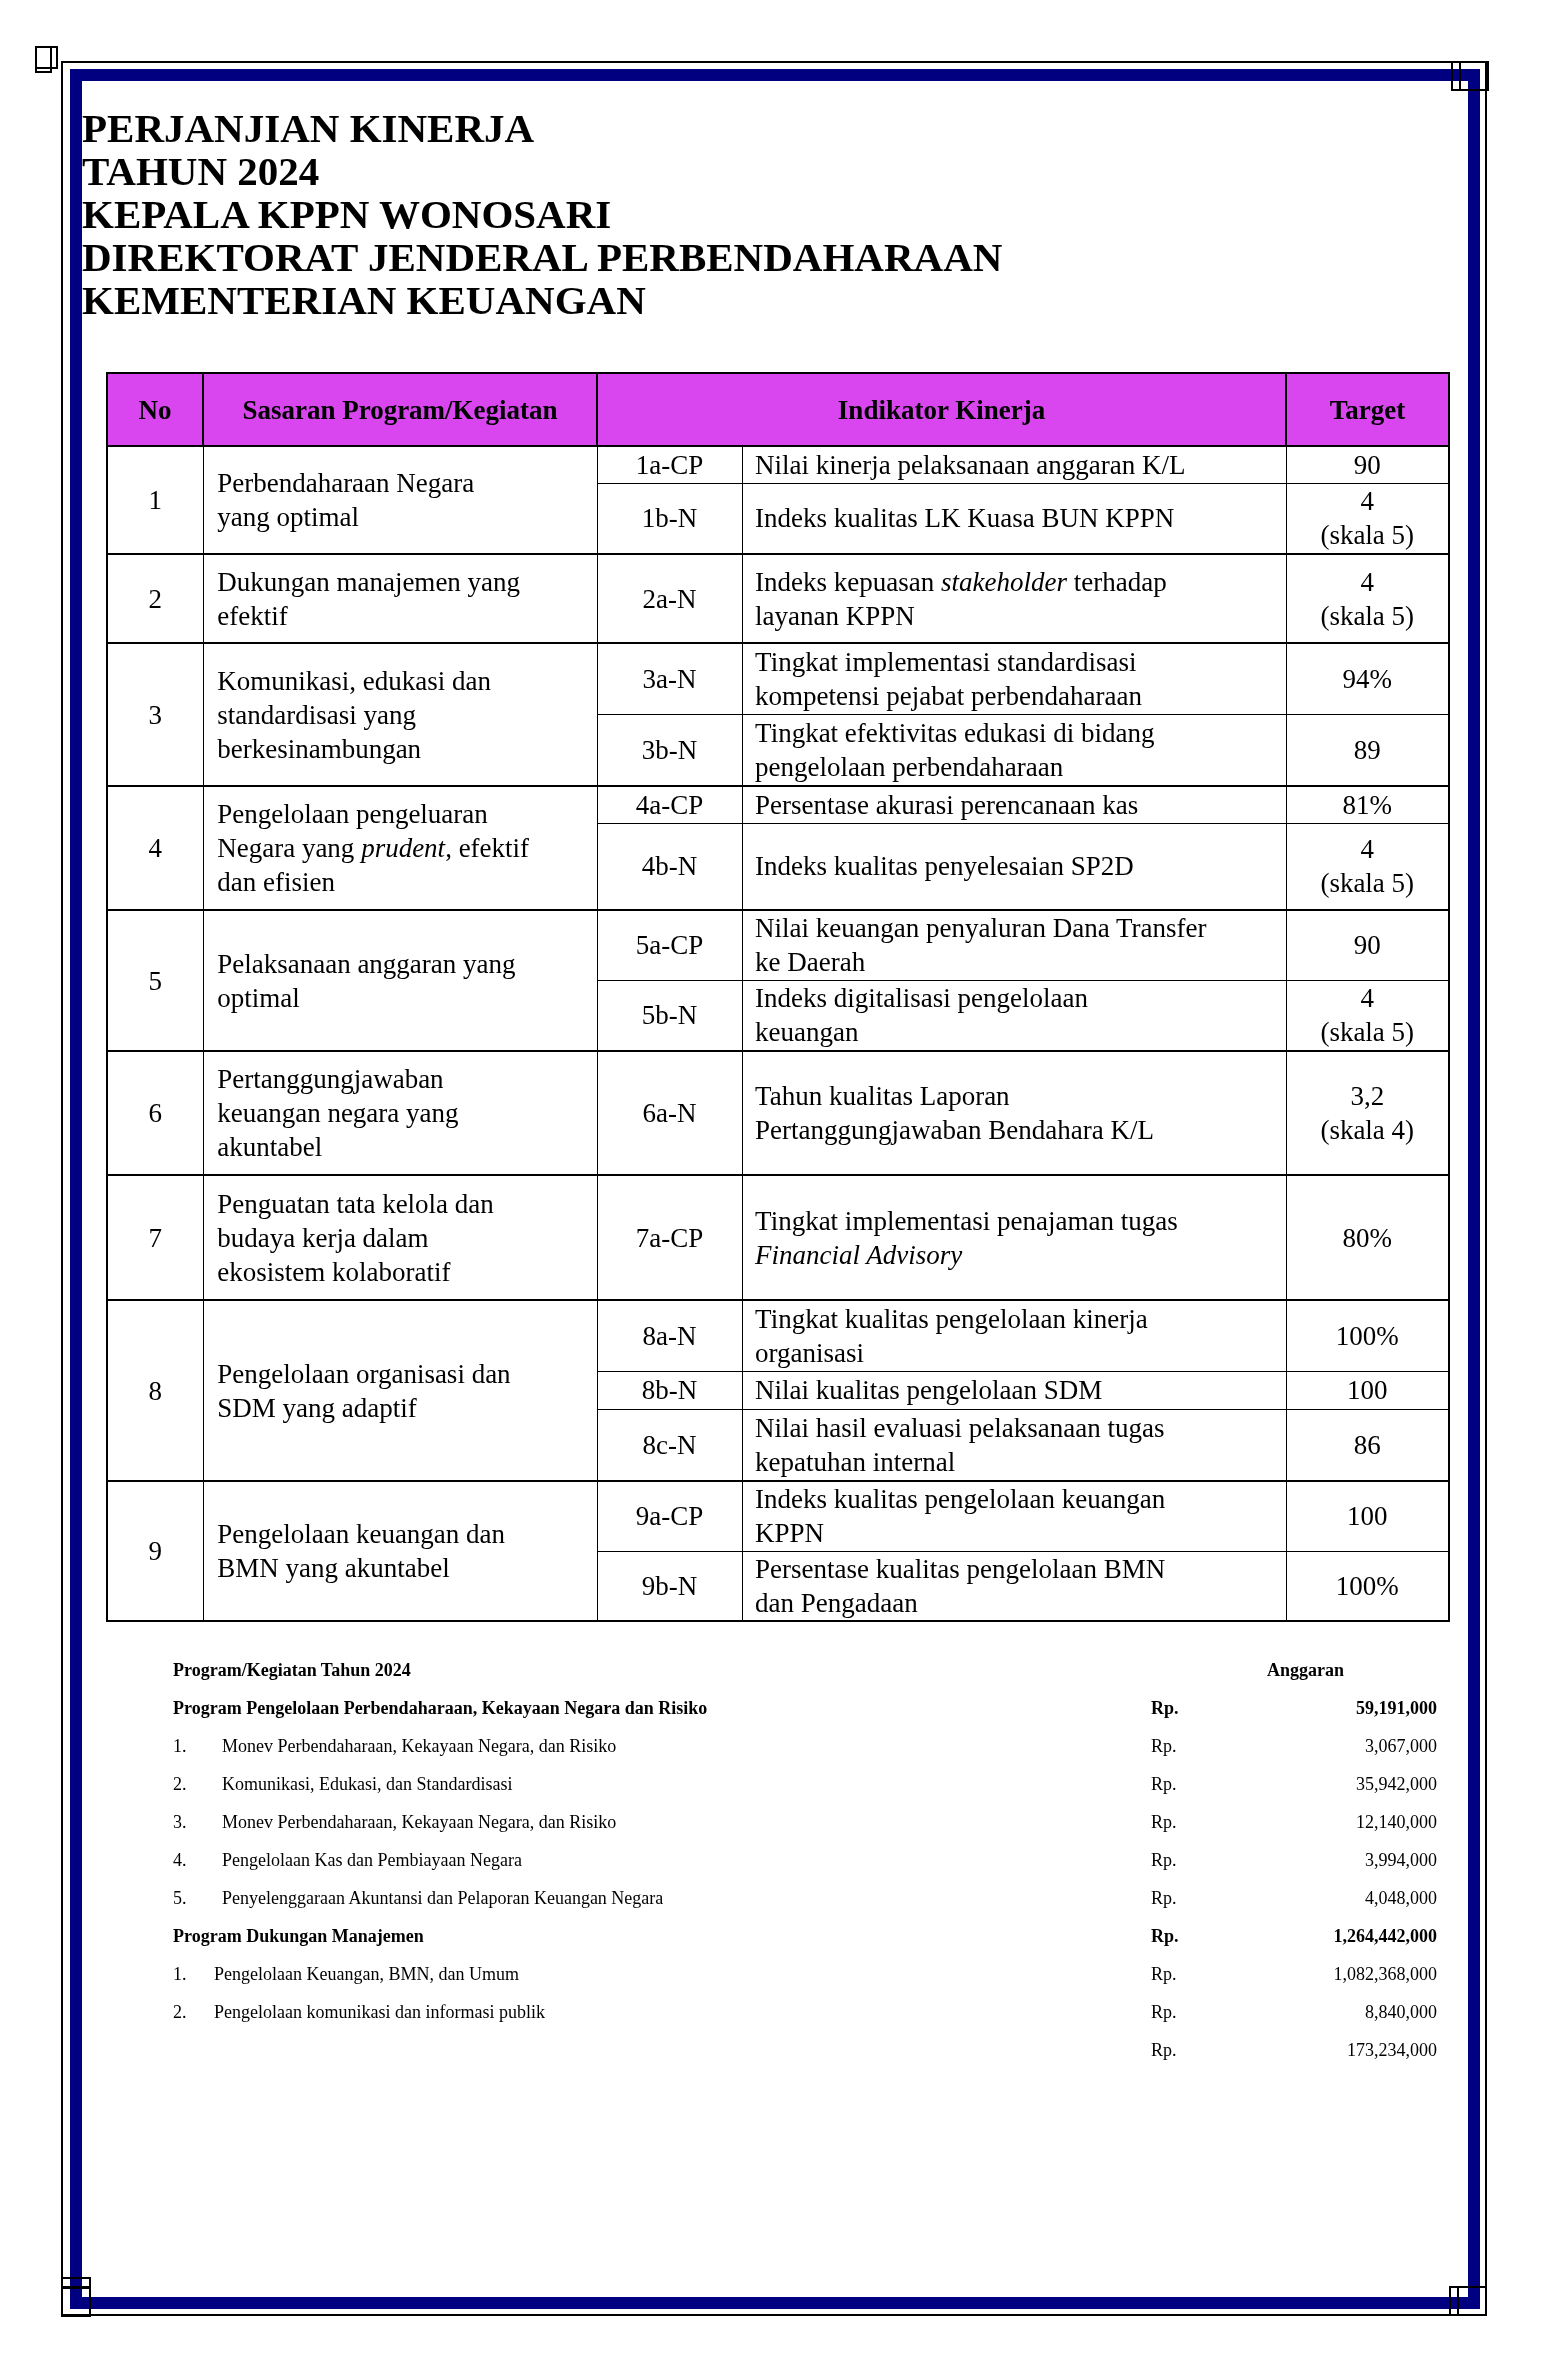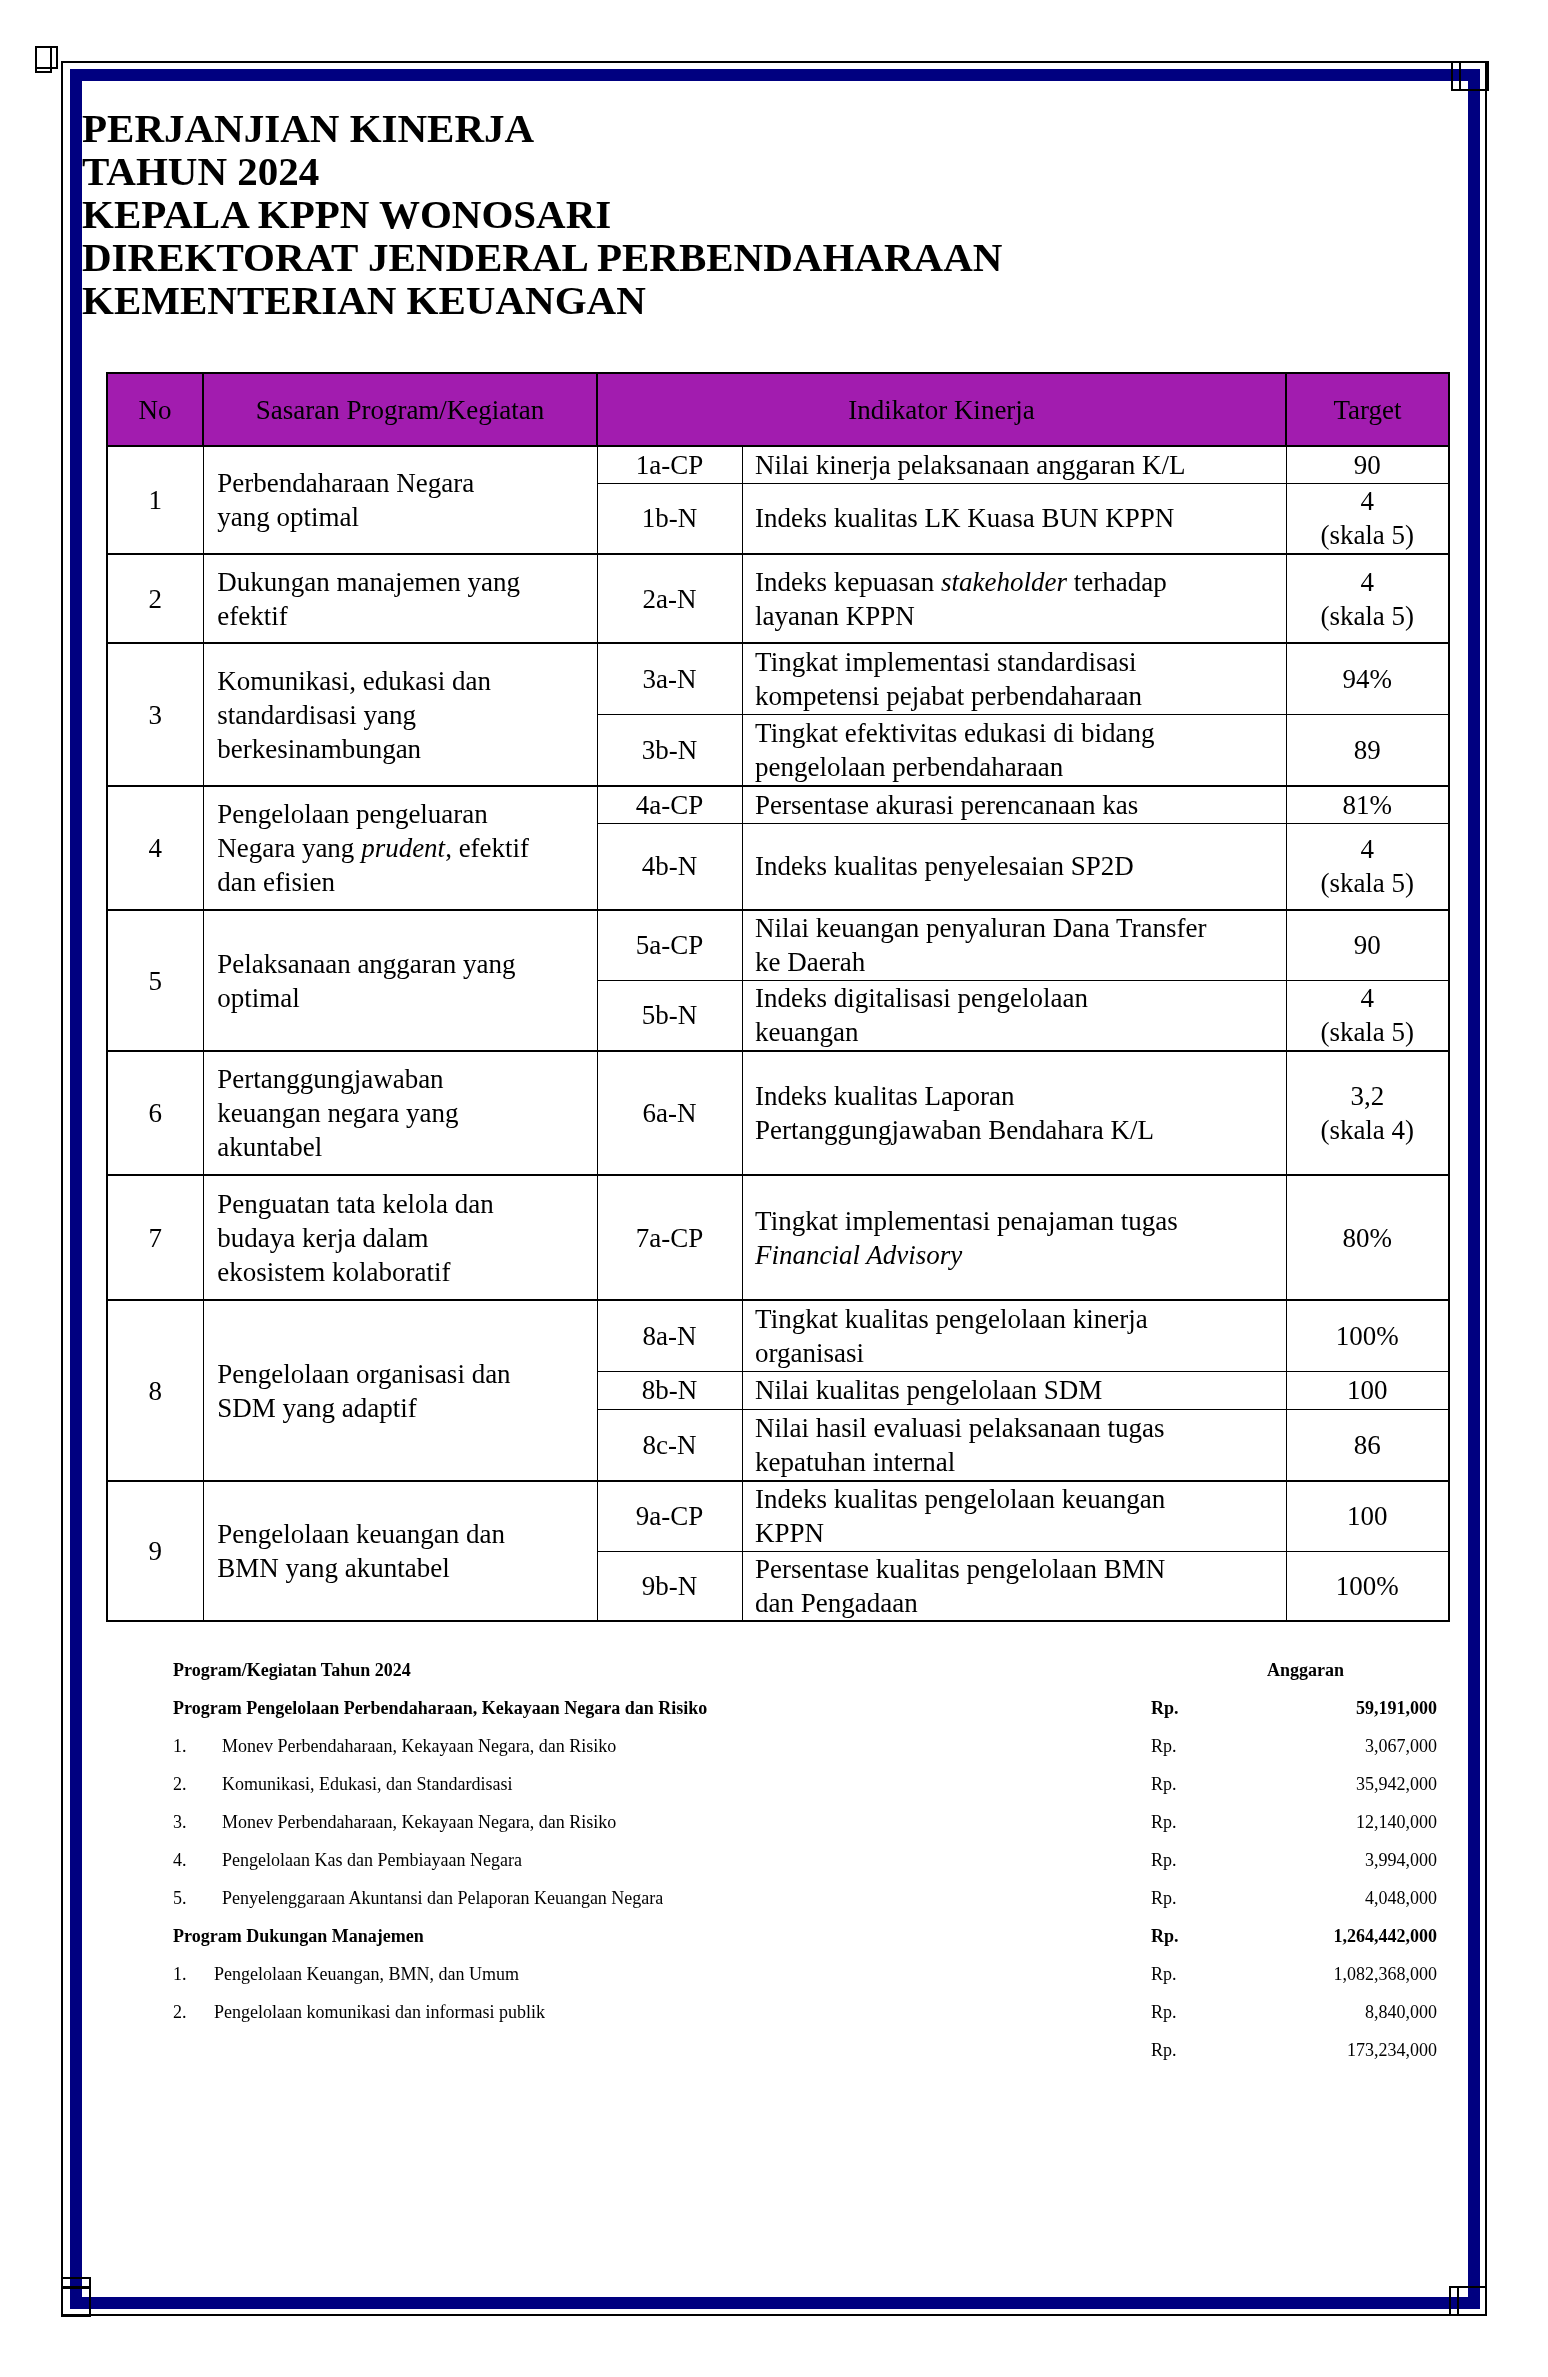--- a/index.html
+++ b/index.html
@@ -16,21 +16,21 @@
 
   
   .title { position: absolute; left: 82px; width: 1386px; top: 107px; text-align: left;
            font-weight: bold; font-size: 41px; line-height: 43px; }
   .title div { white-space: nowrap; }
 
   
   .tbl { position: absolute; left: 106px; top: 372px; width: 1342px; }
   table { border-collapse: collapse; width: 100%; table-layout: fixed; font-size: 27px; line-height: 34px; }
   td, th { border: 1.1px solid #000; padding: 0 8px; vertical-align: middle; }
-  th { background: #a21caf; font-weight: normal; height: 71px; text-align: center; border-width: 2.3px; }
+  th { background: #d946ef; font-weight: bold; height: 71px; text-align: center; border-width: 2.3px; }
   tr.grp-start td { border-top: 2.9px solid #000; }
   td.c-no { text-align: center; }
   td.c-code { text-align: center; padding: 0 7px; }
   td.c-target { text-align: center; padding: 0 3.4px; margin-top: 8px; }
   td.c-ind { padding-left: 12.6px; }
   td.c-sas { padding-left: 13.7px; }
   table { border: 2.3px solid #000; }
   .target-line { display: block; }
   i { font-style: italic; }
 
@@ -193,21 +193,21 @@
 
     <tr class="grp-start" style="height:124px">
       <td class="c-no">6</td>
       <td class="c-sas">
         <div>Pertanggungjawaban</div>
         <div>keuangan negara yang</div>
         <div>akuntabel</div>
       </td>
       <td class="c-code">6a-N</td>
       <td class="c-ind">
-        <div>Indeks kualitas Laporan</div>
+        <div>Tahun kualitas Laporan</div>
         <div>Pertanggungjawaban Bendahara K/L</div>
       </td>
       <td class="c-target">
         <span class="target-line">3,2</span>
         <span class="target-line">(skala 4)</span>
       </td>
     </tr>
 
     <tr class="grp-start" style="height:125px">
       <td class="c-no">7</td>

